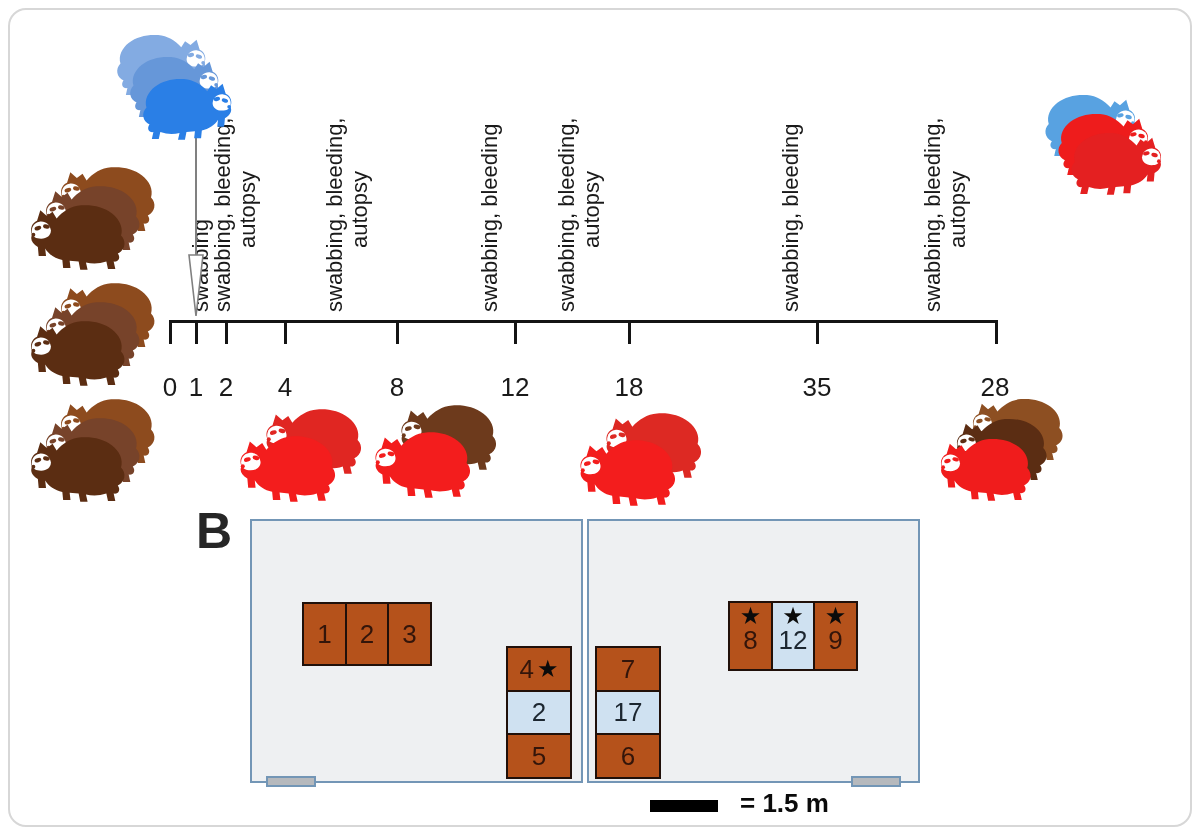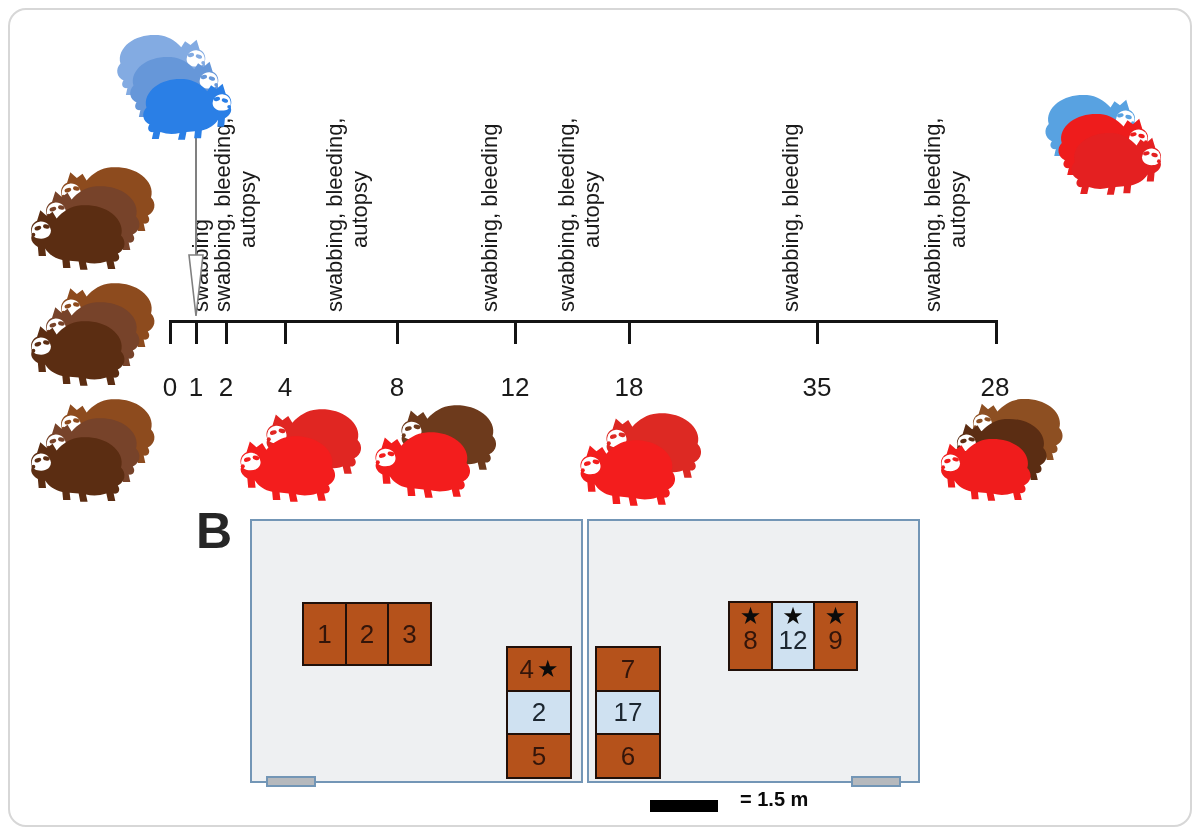--- a/index.html
+++ b/index.html
@@ -35,21 +35,21 @@
   .cage-stack .cage:first-child{margin-top:0;}
   .cage.brown{color:#33150a;}
   .cage.blue{color:#1c2630;}
   .cage .star{color:#0b0b0b;font-size:24px;}
   .cage.star-top{flex-direction:column;justify-content:flex-start;padding-top:2px;}
   .cage.star-top .star{font-size:24px;line-height:22px;}
   .cage.star-top .num{line-height:26px;}
   .cage.star-inline{flex-direction:row;}
   .cage.star-inline .star{margin-left:3px;}
   .scalebar{position:absolute;}
-  .scalebar-label{position:absolute;font-size:20px;font-weight:bold;color:#0a0a0a;}
+  .scalebar-label{position:absolute;font-size:26px;font-weight:bold;color:#0a0a0a;}
 </style>
 </head>
 <body>
 
 <div class="canvas">
   <div class="frame"></div>
 
   <svg width="0" height="0" style="position:absolute" aria-hidden="true">
     <defs>
       <symbol id="tanuki-shape" viewBox="0 0 130 92">

